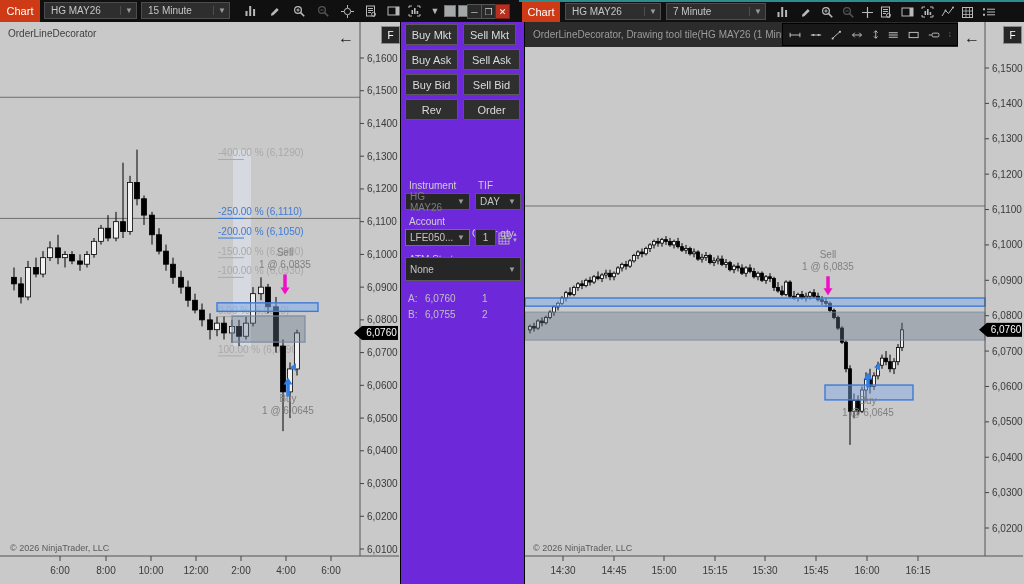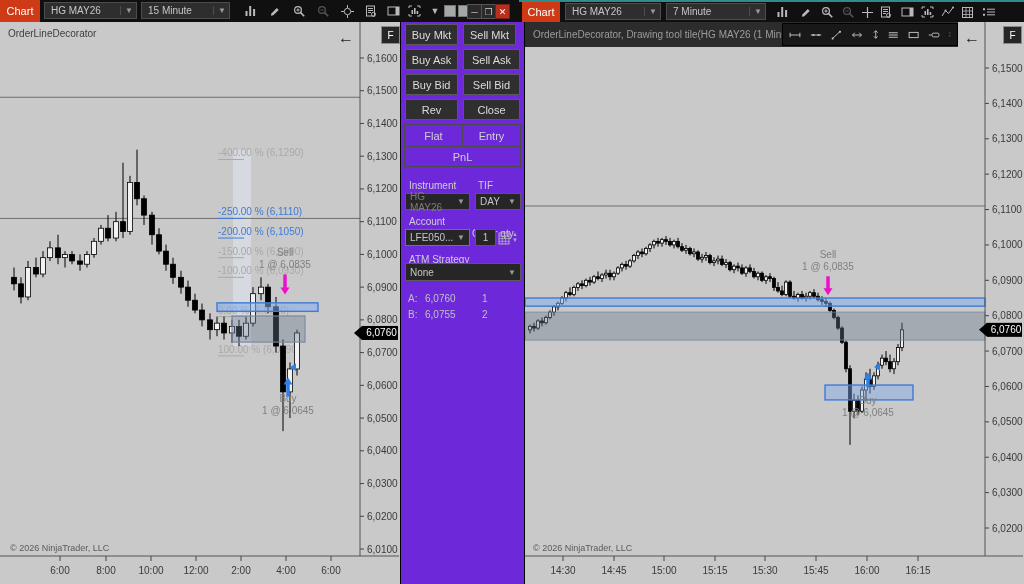--- a/index.html
+++ b/index.html
@@ -655,26 +655,21 @@
 <div class="copyright abs" style="left:533px;top:543px">© 2026 NinjaTrader, LLC</div>
 
 <div class="panel">
   <div class="pbtn" style="left:4px;top:2px;width:53px;height:21px">Buy Mkt</div>
   <div class="pbtn" style="left:62px;top:2px;width:53px;height:21px">Sell Mkt</div>
   <div class="pbtn" style="left:4px;top:27px;width:53px;height:21px">Buy Ask</div>
   <div class="pbtn" style="left:62px;top:27px;width:57px;height:21px">Sell Ask</div>
   <div class="pbtn" style="left:4px;top:52px;width:53px;height:21px">Buy Bid</div>
   <div class="pbtn" style="left:62px;top:52px;width:57px;height:21px">Sell Bid</div>
   <div class="pbtn" style="left:4px;top:77px;width:53px;height:21px">Rev</div>
-  <div class="pbtn" style="left:62px;top:77px;width:57px;height:21px">Close</div>
-  <div class="groupbox" style="left:3px;top:102px;width:117px;height:43px">
-    <div class="gcell" style="position:absolute;left:0;top:0;width:58px;height:21px;border-right:1px solid #4a4a4a">Flat</div>
-    <div class="gcell" style="position:absolute;left:58px;top:0;width:57px;height:21px">Entry</div>
-    <div class="gcell" style="position:absolute;left:0;top:21px;width:115px;height:20px;border-top:1px solid #4a4a4a">PnL</div>
-  </div>
+  <div class="pbtn" style="left:62px;top:77px;width:57px;height:21px">Order</div>
   <div class="plabel" style="left:8px;top:158px">Instrument</div>
   <div class="plabel" style="left:77px;top:158px">TIF</div>
   <div class="pcombo disabled" style="left:4px;top:171px;width:65px;height:17px">
     <span>HG MAY26</span>
       <span class="chev">▼</span>
   </div>
   <div class="pcombo" style="left:74px;top:171px;width:46px;height:17px">
     <span>DAY</span>
       <span class="chev">▼</span>
   </div>
@@ -688,21 +683,21 @@
   <div class="abs" style="left:497px;top:230px"></div>
   <div style="position:absolute;left:97px;top:209px"><svg width="12" height="13" viewBox="0 0 12 13">
         <rect x="1" y="1" width="10" height="11" fill="none" stroke="#b0b0b0"></rect>
         <path d="M1 4h10M4.3 4v8M7.6 4v8M1 6.6h10M1 9.3h10" stroke="#b0b0b0" stroke-width=".8"></path>
       </svg></div>
   <div class="spin" style="left:111px;top:207px;height:17px">
       <span>▲</span>
       <span>▼</span>
     </div>
   <div class="plabel" style="left:8px;top:232px">ATM Strategy</div>
-  <div class="pcombo" style="left:4px;top:241px;width:116px;height:18px">
+  <div class="pcombo" style="left:4px;top:235px;width:116px;height:24px">
     <span>None</span>
       <span class="chev">▼</span>
   </div>
   <div class="abrow" style="left:7px;top:271px">
     <span>A:</span>
     <span style="position:absolute;left:17px">6,0760</span>
     <span style="position:absolute;left:74px">1</span>
   </div>
   <div class="abrow" style="left:7px;top:287px">
     <span>B:</span>

